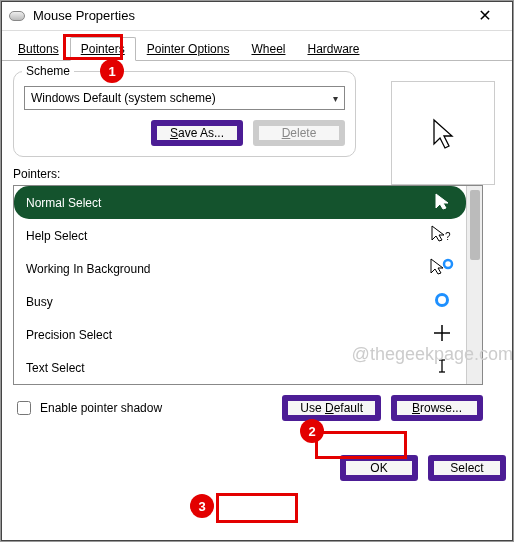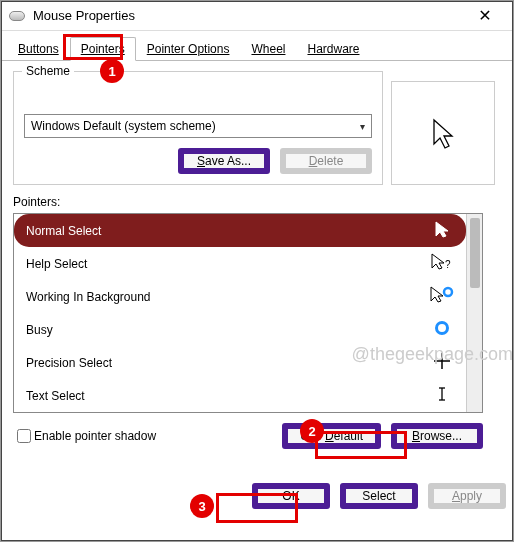--- a/index.html
+++ b/index.html
@@ -60,42 +60,41 @@
     border-bottom: 1px solid #fff;
     margin-bottom: -1px;
     border-radius: 2px 2px 0 0;
   }
   
   .content {
     padding: 10px 12px;
   }
   .scheme-group {
     border: 1px solid #ccc;
-    border-radius: 0;
+    border-radius: 10px;
     padding: 14px 10px 10px 10px;
     position: relative;
     margin-bottom: 10px;
-    width: 370px;
+    width: 343px;
   }
   .scheme-group .legend {
     position: absolute;
     top: -8px; left: 8px;
     background: #fff;
     padding: 0 4px;
     font-size: 12px;
   }
   .scheme-select {
     flex: 1;
     height: 24px;
     border: 1px solid #888;
     display: flex; align-items: center; justify-content: space-between;
     padding: 0 6px;
     font-size: 12px;
     background: #fff;
-    margin-top: 28px;
   }
   .scheme-select .chev { font-size: 10px; color:#333; }
   .scheme-buttons {
     display: flex;
     justify-content: flex-end;
     gap: 10px;
     margin-top: 10px;
   }
   .winbtn {
     min-width: 92px;
@@ -150,31 +149,31 @@
     border-radius: 2px;
   }
   .row {
     display: flex;
     align-items: center;
     justify-content: space-between;
     height: 33px;
     padding: 0 12px;
     font-size: 12px;
   }
-  .row.sel { background: #7f1d1d; color: #fff; border-radius: 15px; }
+  .row.sel { background: #14532d; color: #fff; border-radius: 15px; }
   .row .glyph { width: 24px; text-align: center; }
   
   .lower {
     margin-top: 10px;
     display: flex;
     align-items: center;
     gap: 10px;
     width: 470px;
   }
-  .chk { display: flex; align-items: center; flex: 1; }
+  .chk { display: flex; align-items: center; gap: 6px; flex: 1; }
   .chk input { width: 14px; height: 14px; }
   .dlg-btns {
     display: flex;
     justify-content: flex-end;
     gap: 10px;
     margin-top: 24px;
     padding-right: 7px;
   }
   
   .watermark {
@@ -334,23 +333,20 @@
 
 <div class="watermark">@thegeekpage.com</div>
 
 <div class="dlg-btns">
   <div class="winbtn" style="min-width:78px">
       <span>OK</span>
     </div>
   <div class="winbtn" style="min-width:78px">
       <span>Select</span>
     </div>
-  <div class="winbtn disabled" style="min-width:78px">
-      <span><span class="underline">A</span>pply</span>
-    </div>
 </div>
 
 <div class="redbox" style="left:62px; top:33px; width:60px; height:26px;"></div>
 <div class="redcircle" style="left:99px; top:58px;">
     <span>1</span>
   </div>
 
 <div class="redbox" style="left:314px; top:430px; width:92px; height:28px;"></div>
 <div class="redcircle" style="left:299px; top:418px;">
     <span>2</span>

